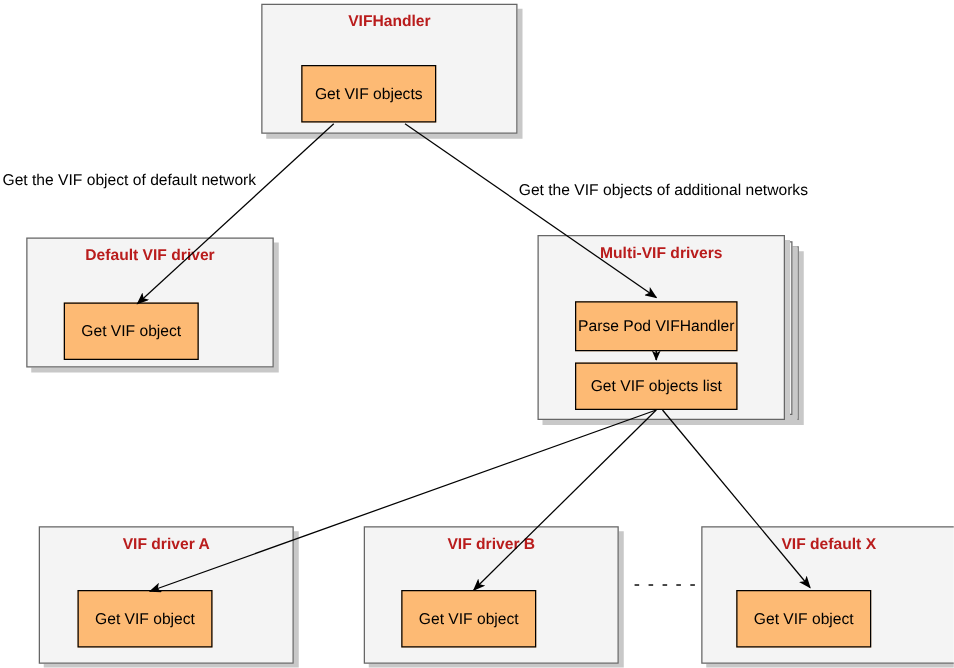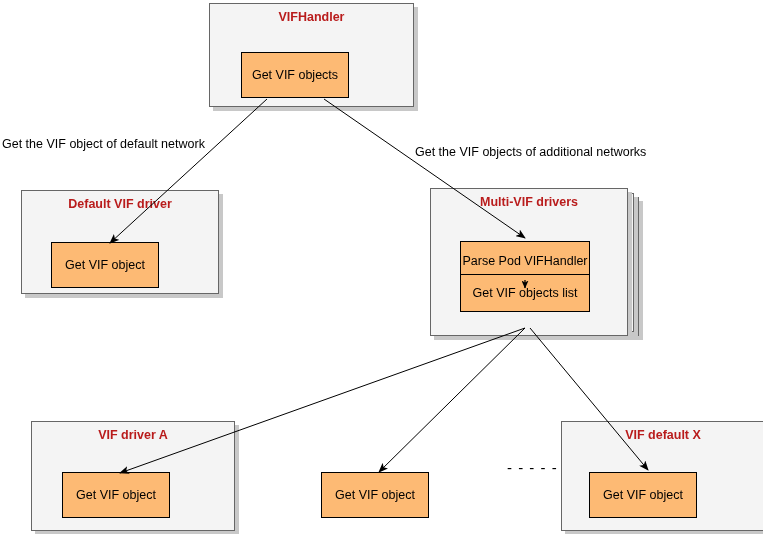--- a/index.html
+++ b/index.html
@@ -152,31 +152,34 @@
   </div>
 
   <div class="stack-layer l2" style="left:441px; top:197px; width:198px; height:139px;"></div>
   <div class="stack-layer l1" style="left:436px; top:193px; width:198px; height:139px;"></div>
   <div class="group-box" style="left:430px; top:188px; width:198px; height:148px;">
     <div class="group-title">Multi-VIF drivers</div>
   </div>
   <div class="action-box" style="left:460px; top:241px; width:130px; height:40px;">
     <span class="action-label">Parse Pod VIFHandler</span>
   </div>
-  <div class="action-box" style="left:460px; top:274px; width:130px; height:38px;">
+  <div class="action-box" style="left:460px; top:290px; width:130px; height:38px;">
     <span class="action-label">Get VIF objects list</span>
   </div>
 
   <div class="group-box" style="left:31px; top:421px; width:204px; height:110px;">
     <div class="group-title">VIF driver A</div>
   </div>
   <div class="action-box" style="left:62px; top:472px; width:108px; height:46px;">
     <span class="action-label">Get VIF object</span>
   </div>
 
+  <div class="group-box" style="left:291px; top:421px; width:204px; height:110px;">
+    <div class="group-title">VIF driver B</div>
+  </div>
   <div class="action-box" style="left:321px; top:472px; width:108px; height:46px;">
     <span class="action-label">Get VIF object</span>
   </div>
 
   <div class="ellipsis" style="left:507px; top:460px;">- - - - -</div>
 
   <div class="group-box" style="left:561px; top:421px; width:204px; height:110px;">
     <div class="group-title">VIF default X</div>
   </div>
   <div class="action-box" style="left:589px; top:472px; width:108px; height:46px;">

